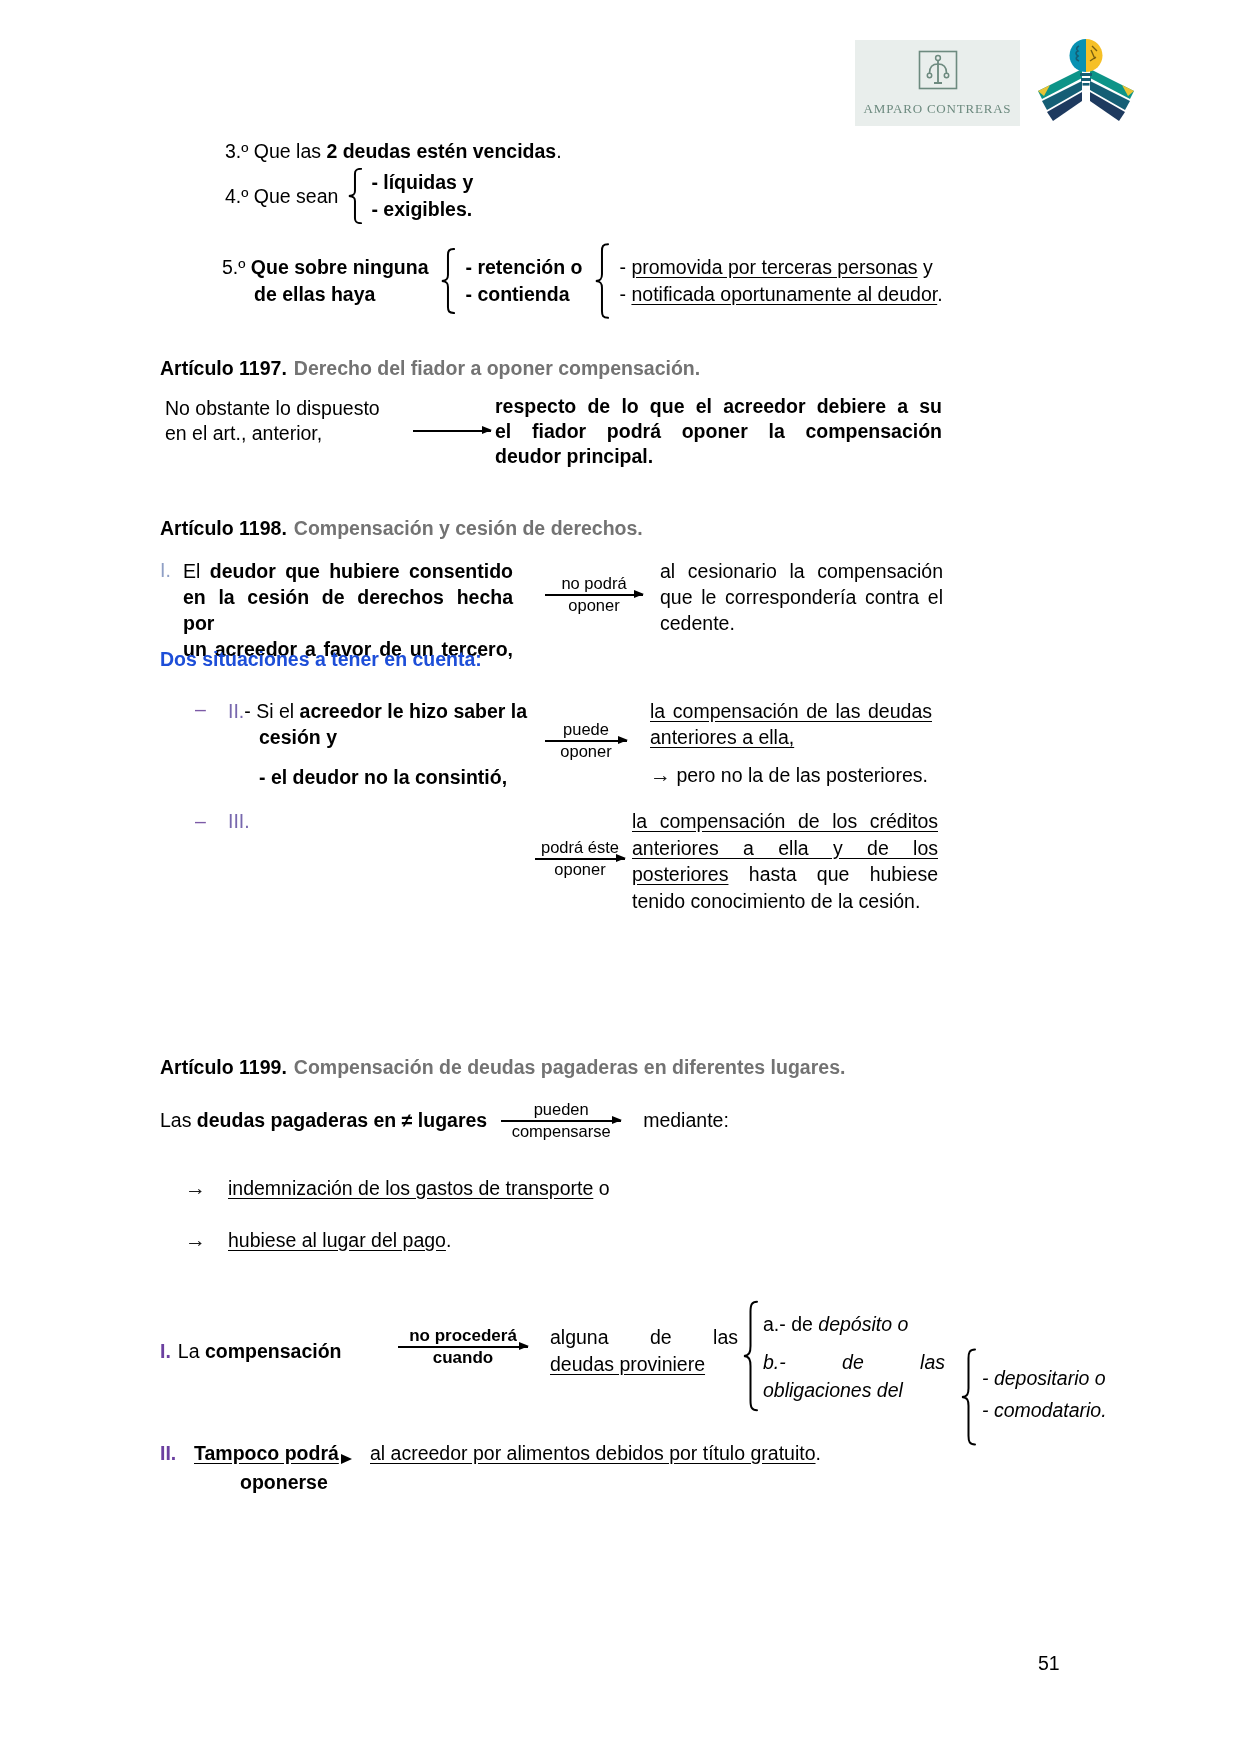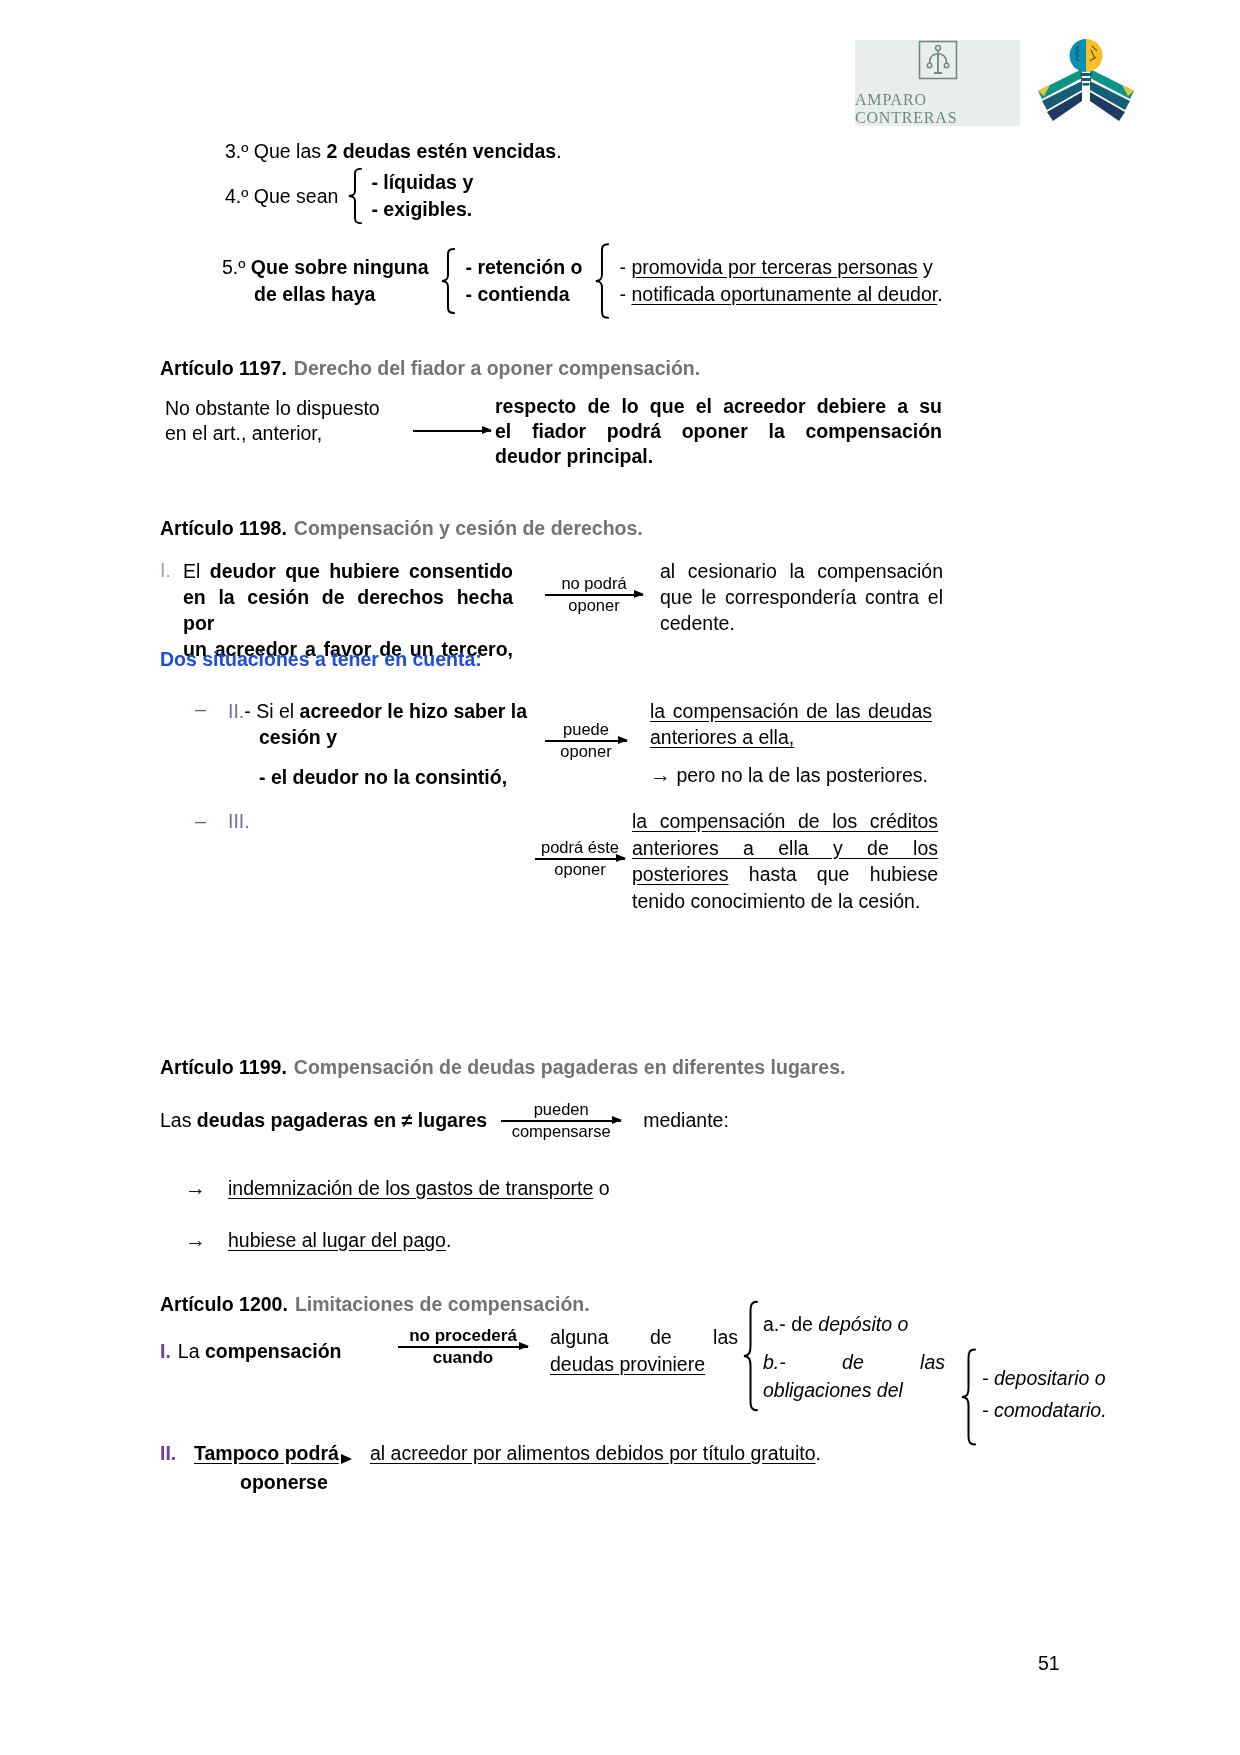--- a/index.html
+++ b/index.html
@@ -30,21 +30,21 @@
   .brace { width:15px; flex:0 0 15px; }
   .brace path { fill:none; stroke:#000; stroke-width:2; vector-effect:non-scaling-stroke; stroke-linecap:round; }
 
   .barrow { font-size:21px; color:#1a1a1a; }
   .tri { display:inline-block; width:0; height:0; border-left:11px solid #000;
          border-top:5.5px solid transparent; border-bottom:5.5px solid transparent;
          transform:translateY(4px); margin-left:2px; }
 
   .brand { position:absolute; left:855px; top:40px; width:165px; height:86px; background:#e9eeec;
            display:flex; flex-direction:column; align-items:center; justify-content:center; gap:6px; }
-  .brand-name { font-family:"Liberation Serif","DejaVu Serif",serif; font-size:16px;
+  .brand-name { font-family:"Liberation Serif","DejaVu Serif",serif; font-size:13px;
                 letter-spacing:0.8px; color:#6d8a7f; }
   .logo2 { position:absolute; left:1030px; top:33px; }
   .pagenum { position:absolute; left:1038px; top:1652px; }
 </style>
 </head>
 <body>
 
 <div class="page">
 
   <div class="brand">
@@ -206,23 +206,20 @@
     </div>
     <span style="margin-left:22px;">mediante:</span>
   </div>
   <div class="abs" style="left:185px; top:1176px;">
     <span class="barrow">→</span><span class="u" style="margin-left:22px;">indemnización de los gastos de transporte</span><span> o</span>
   </div>
   <div class="abs" style="left:185px; top:1228px;">
     <span class="barrow">→</span><span class="u" style="margin-left:22px;">hubiese al lugar del pago</span><span>.</span>
   </div>
 
-  <div class="abs b" style="left:160px; top:1293px;">
-    <span>Artículo 1200.</span><span class="blue" style="margin-left:7px;">Limitaciones de compensación.</span>
-  </div>
 
   <div class="abs" style="left:160px; top:1318px; width:1000px; height:135px;">
     <div class="abs" style="left:0; top:22px; white-space:nowrap;">
       <span class="mk3">I.</span><span style="margin-left:7px;">La </span><span class="b">compensación</span>
     </div>
     <div class="larrow bold abs" style="left:238px; top:8px; width:130px;">
       <span>no procederá</span>
       <span class="arrowline"></span>
       <span>cuando</span>
     </div>

